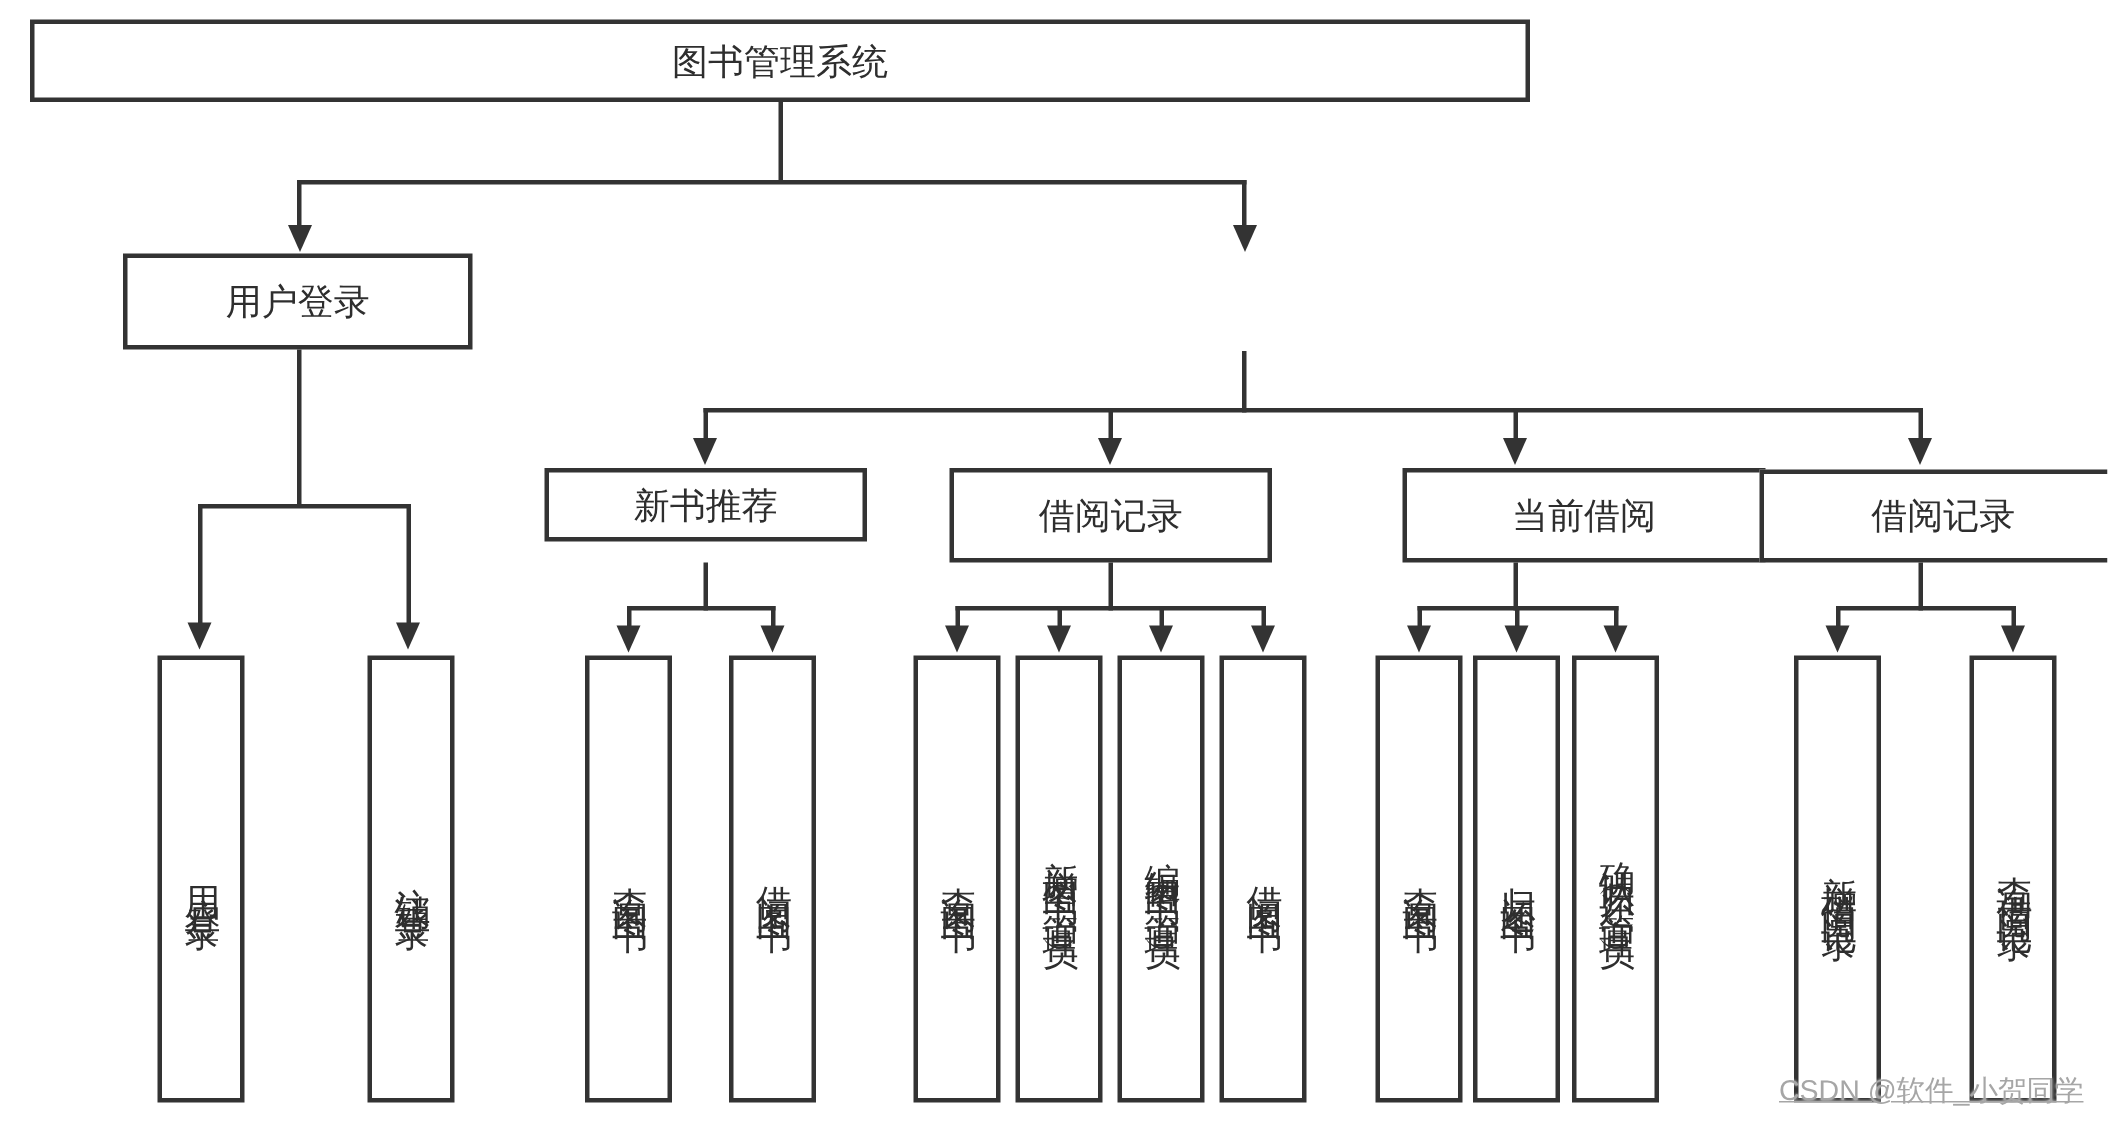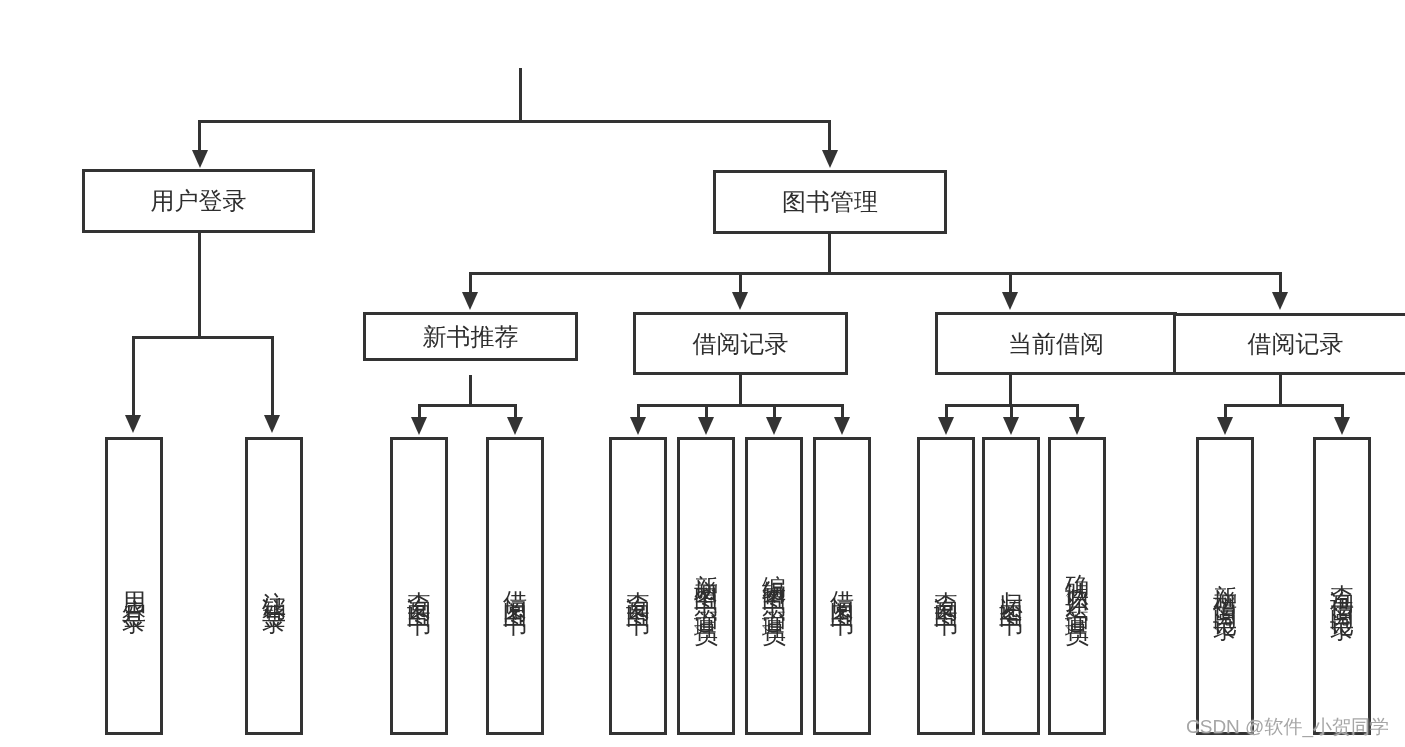--- a/index.html
+++ b/index.html
@@ -34,40 +34,41 @@
     border-right:8px solid transparent;
     border-top:18px solid var(--line,#333);
   }
   .watermark{
     position:absolute;
     left:1186px;top:714px;
     font-size:19px;
     color:var(--watermark,#a6a6a6);
     white-space:nowrap;
     text-shadow:0 0 2px #fff;
+    text-decoration:underline;
   }
 </style>
 </head>
 <body>
 
 <div class="canvas">
 
+  <div class="node" style="left:20px;top:13px;width:1000px;height:55px;">
+    <span>图书管理系统</span>
+  </div>
 
   <div class="vl" style="left:519px;top:68px;height:54px;"></div>
   <div class="hl" style="left:198px;top:120px;width:633px;"></div>
   <div class="vl" style="left:198px;top:120px;height:32px;"></div>
   <div class="vl" style="left:828px;top:120px;height:32px;"></div>
   <div class="arr" style="left:192px;top:150px;"></div>
   <div class="arr" style="left:822px;top:150px;"></div>
 
   <div class="node" style="left:82px;top:169px;width:233px;height:64px;">
     <span>用户登录</span>
-  </div>
-  <div class="node" style="left:713px;top:170px;width:234px;height:64px;">
-    <span>图书管理</span>
   </div>
 
   <div class="vl" style="left:198px;top:233px;height:105px;"></div>
   <div class="hl" style="left:132px;top:336px;width:142px;"></div>
   <div class="vl" style="left:132px;top:336px;height:81px;"></div>
   <div class="vl" style="left:271px;top:336px;height:81px;"></div>
   <div class="arr" style="left:125px;top:415px;"></div>
   <div class="arr" style="left:264px;top:415px;"></div>
 
   <div class="vl" style="left:828px;top:234px;height:41px;"></div>

